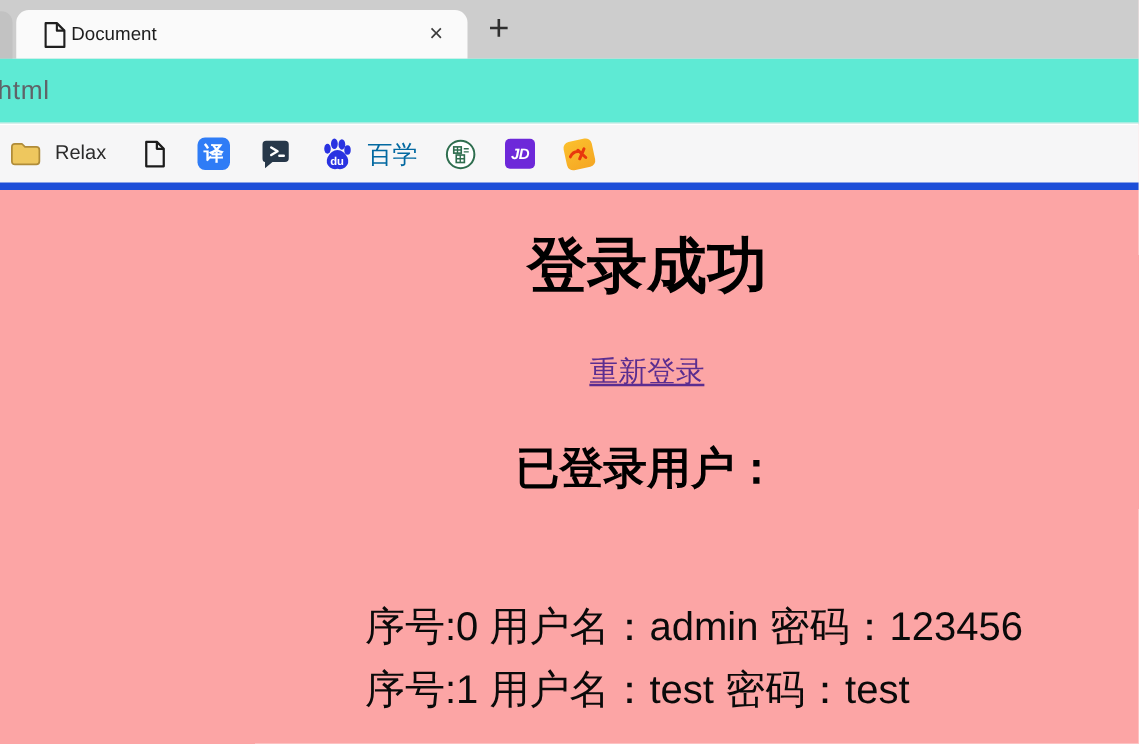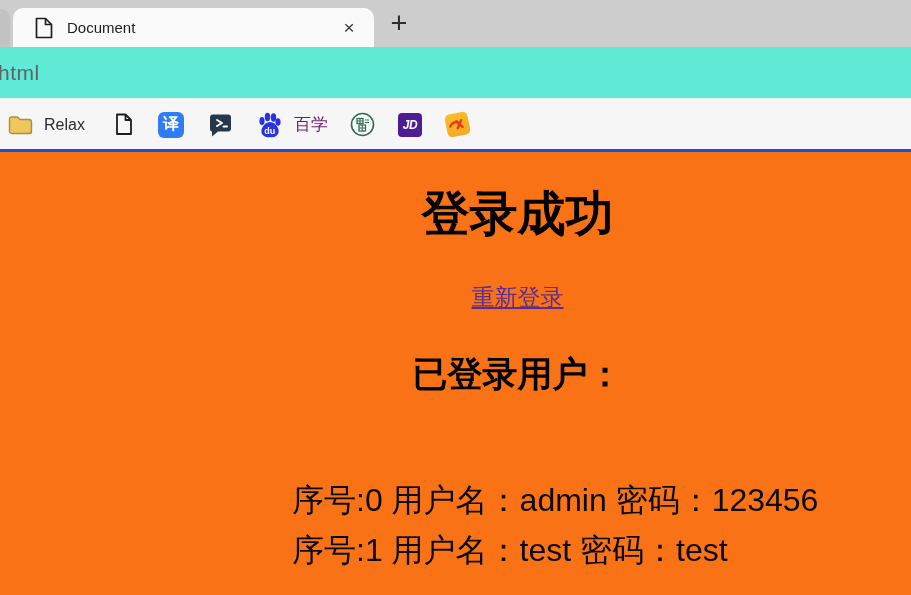--- a/index.html
+++ b/index.html
@@ -20,21 +20,21 @@
     position: absolute; left: 0; top: 9px; width: 10px; height: 38px;
     background: #c2c2c2; border-top-right-radius: 9px;
   }
   .active-tab {
     position: absolute; left: 13px; top: 8px; width: 361px; height: 39px;
     background: #fafafa; border-radius: 10px 10px 0 0;
     display: flex; align-items: center;
   }
   .tab-favicon { margin-left: 21px; width: 20px; height: 24px; flex: 0 0 auto; }
   .tab-title {
-    margin-left: 13px; font-size: 15px; color: #1d1d1d; flex: 1 1 auto;
+    margin-left: 3px; font-size: 15px; color: #1d1d1d; flex: 1 1 auto;
     white-space: nowrap; overflow: hidden;
   }
   .tab-close {
     margin-right: 14px; font-size: 19px; color: #3c3c3c; font-weight: 300;
     width: 22px; height: 22px; line-height: 21px; text-align: center;
     cursor: default;
   }
   .new-tab-btn {
     position: absolute; left: 384px; top: 10px; width: 30px; height: 30px;
     font-size: 29px; font-weight: 200; color: #2f2f2f;
@@ -48,50 +48,50 @@
     display: flex; align-items: center;
   }
   .url-text {
     margin-left: -2px; font-size: 21px; color: #5f6368; letter-spacing: 0.5px;
     white-space: nowrap;
   }
 
   
   .bookmarks-bar {
     position: absolute; left: 0; top: 100px; width: 911px; height: 52px;
-    background: #f6f6f7; border-bottom: 3px solid #1d4ed8;
+    background: #f6f6f7; border-bottom: 6px solid #1d4ed8;
     display: flex; align-items: center; padding-left: 8px;
   }
   .bm-item { display: flex; align-items: center; flex: 0 0 auto; }
   .bm-label { font-size: 16px; color: #2b2b2b; margin-left: 11px; }
-  .bm-label-cjk { font-size: 17px; color: #701a75; margin-left: 12px; }
+  .bm-label-cjk { font-size: 20px; color: #0369a1; margin-left: 12px; }
   .icon-box { display: inline-flex; align-items: center; justify-content: center; }
 
   .translate-icon {
     width: 26px; height: 26px; border-radius: 6px; background: #2f7cf6;
     color: #fff; font-size: 16px; font-weight: 700;
     display: flex; align-items: center; justify-content: center;
   }
   .jd-icon {
-    width: 24px; height: 24px; border-radius: 4px; background: #4c1d95;
+    width: 24px; height: 24px; border-radius: 4px; background: #6d28d9;
     color: #fff; font-size: 12px; font-weight: 700; font-style: italic;
     display: flex; align-items: center; justify-content: center;
     letter-spacing: -0.5px;
   }
   .orange-icon {
     width: 23px; height: 23px; border-radius: 5px;
     background: linear-gradient(160deg, #fbc02d, #f5a623);
     transform: rotate(-12deg);
     display: flex; align-items: center; justify-content: center;
   }
 
   
   .content {
     position: absolute; left: 0; top: 152px; width: 911px; height: 443px;
-    background: #f97316; padding-left: 124px; text-align: center;
+    background: #fca5a5; padding-left: 124px; text-align: center;
   }
   .page-heading {
     margin-top: 36px; font-size: 48px; line-height: 1.1; font-weight: 700;
     color: #000;
   }
   .relogin-wrap { margin-top: 42px; line-height: 29px; }
   .relogin-link {
     font-size: 23px; color: #5b2d90; text-decoration: underline;
     cursor: pointer;
   }

